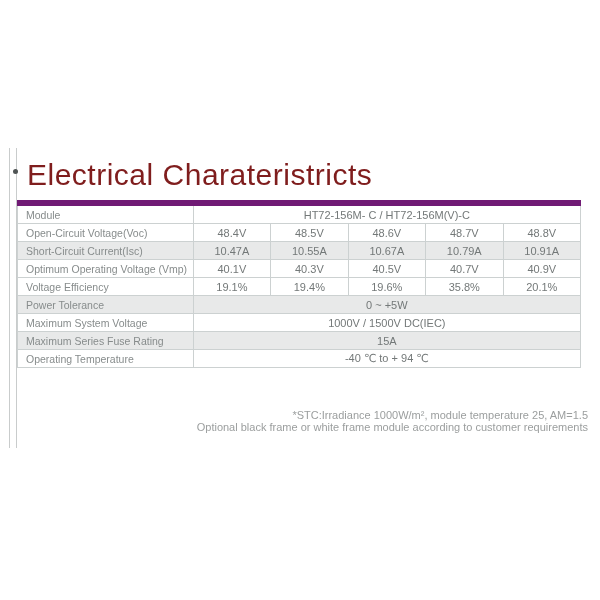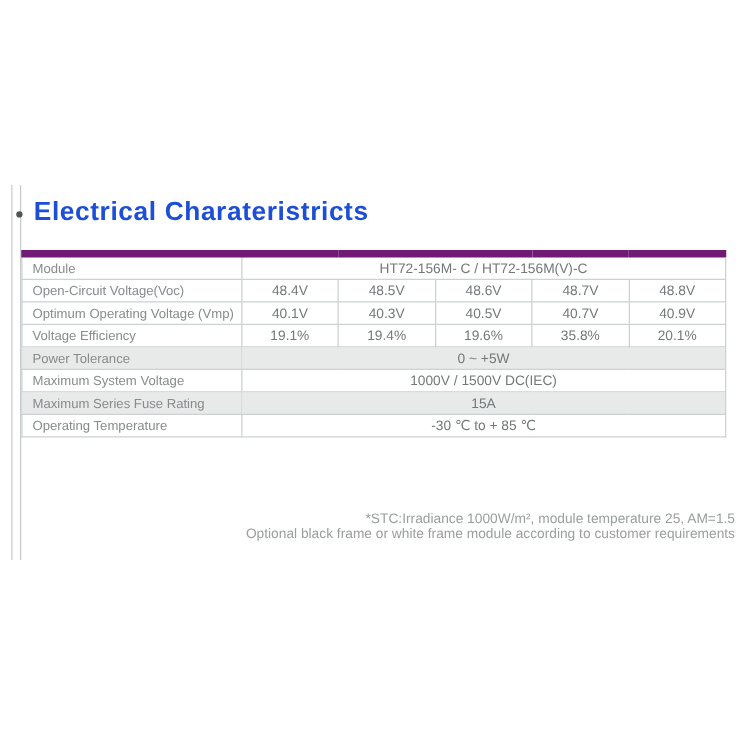--- a/index.html
+++ b/index.html
@@ -9,21 +9,21 @@
   }
   .vline{position:absolute;top:148px;height:300px;width:1px;background:#c9cccc;}
   .vline.outer{left:9px;}
   .vline.inner{left:16px;}
   .title-bullet{
     position:absolute;left:13px;top:169px;width:5px;height:5px;border-radius:50%;
     background:#4f5454;
   }
   .page-title{
     position:absolute;left:27px;top:158px;width:560px;
-    font-size:21px;font-weight:700;color:#1d4ed8;letter-spacing:0.5px;
+    font-size:30px;font-weight:400;color:#7f1d1d;letter-spacing:0.5px;
     white-space:nowrap;
   }
   .spec-table{
     position:absolute;left:17px;top:200px;width:564px;
     border-collapse:collapse;table-layout:fixed;
     border-top:6px solid #701a75;
   }
   .spec-table td{
     border:1px solid #ccd1d1;
     height:17px;padding:0;
@@ -64,20 +64,28 @@
         <td class="merged" colspan="5">HT72-156M- C  / HT72-156M(V)-C</td>
       </tr>
       <tr>
         <td class="label">Open-Circuit Voltage(Voc)</td>
         <td class="val">48.4V</td>
         <td class="val">48.5V</td>
         <td class="val">48.6V</td>
         <td class="val">48.7V</td>
         <td class="val">48.8V</td>
       </tr>
+      <tr class="shaded">
+        <td class="label">Short-Circuit Current(Isc)</td>
+        <td class="val">10.47A</td>
+        <td class="val">10.55A</td>
+        <td class="val">10.67A</td>
+        <td class="val">10.79A</td>
+        <td class="val">10.91A</td>
+      </tr>
       <tr>
         <td class="label">Optimum Operating Voltage (Vmp)</td>
         <td class="val">40.1V</td>
         <td class="val">40.3V</td>
         <td class="val">40.5V</td>
         <td class="val">40.7V</td>
         <td class="val">40.9V</td>
       </tr>
       <tr>
         <td class="label">Voltage Efficiency</td>
@@ -94,21 +102,21 @@
       <tr>
         <td class="label">Maximum System Voltage</td>
         <td class="merged" colspan="5">1000V / 1500V  DC(IEC)</td>
       </tr>
       <tr class="shaded">
         <td class="label">Maximum Series Fuse Rating</td>
         <td class="merged" colspan="5">15A</td>
       </tr>
       <tr>
         <td class="label">Operating Temperature</td>
-        <td class="merged" colspan="5">-30 ℃  to + 85 ℃</td>
+        <td class="merged" colspan="5">-40 ℃  to + 94 ℃</td>
       </tr>
     </tbody>
   </table>
 
   <div class="footnotes">
     <div>*STC:Irradiance 1000W/m²,  module temperature 25,  AM=1.5</div>
     <div>Optional black frame or white frame module according to customer requirements</div>
   </div>
 
 </div>

